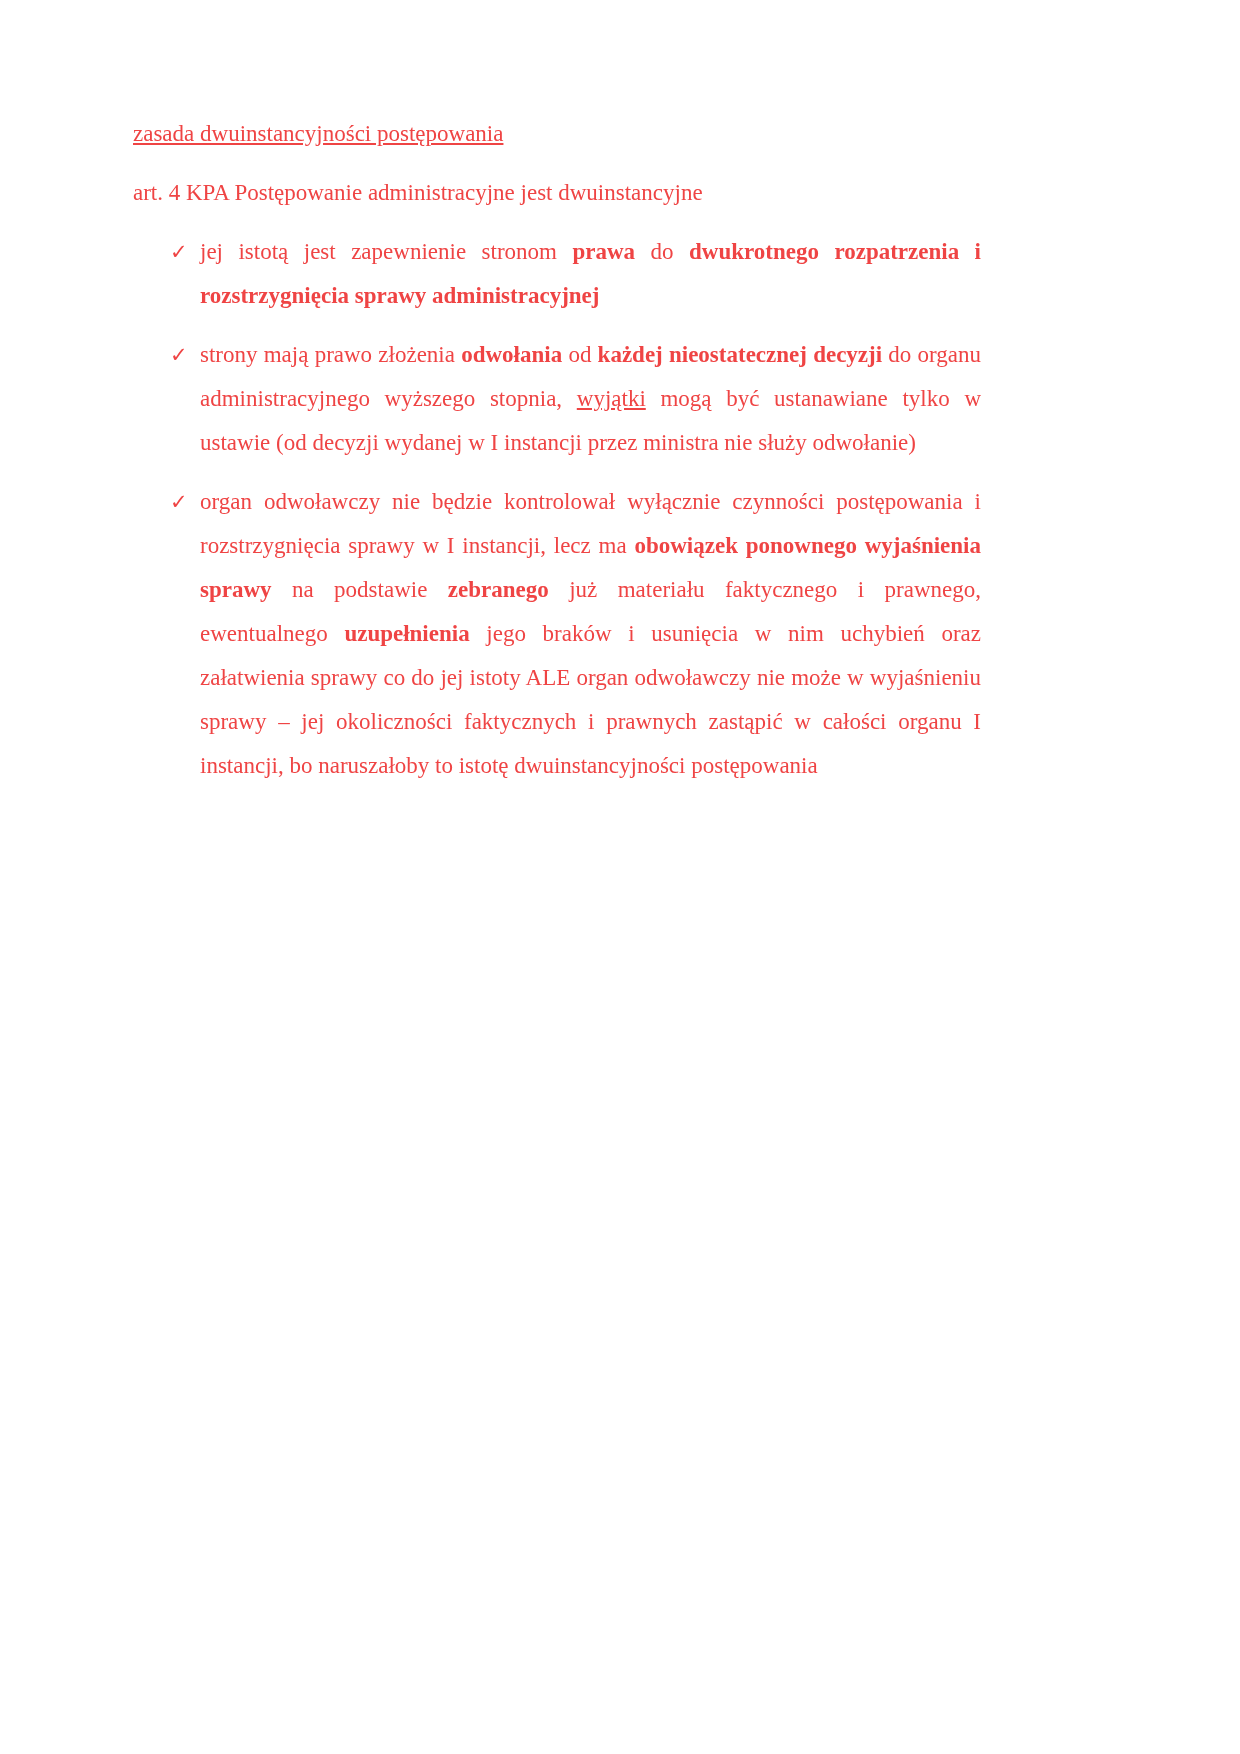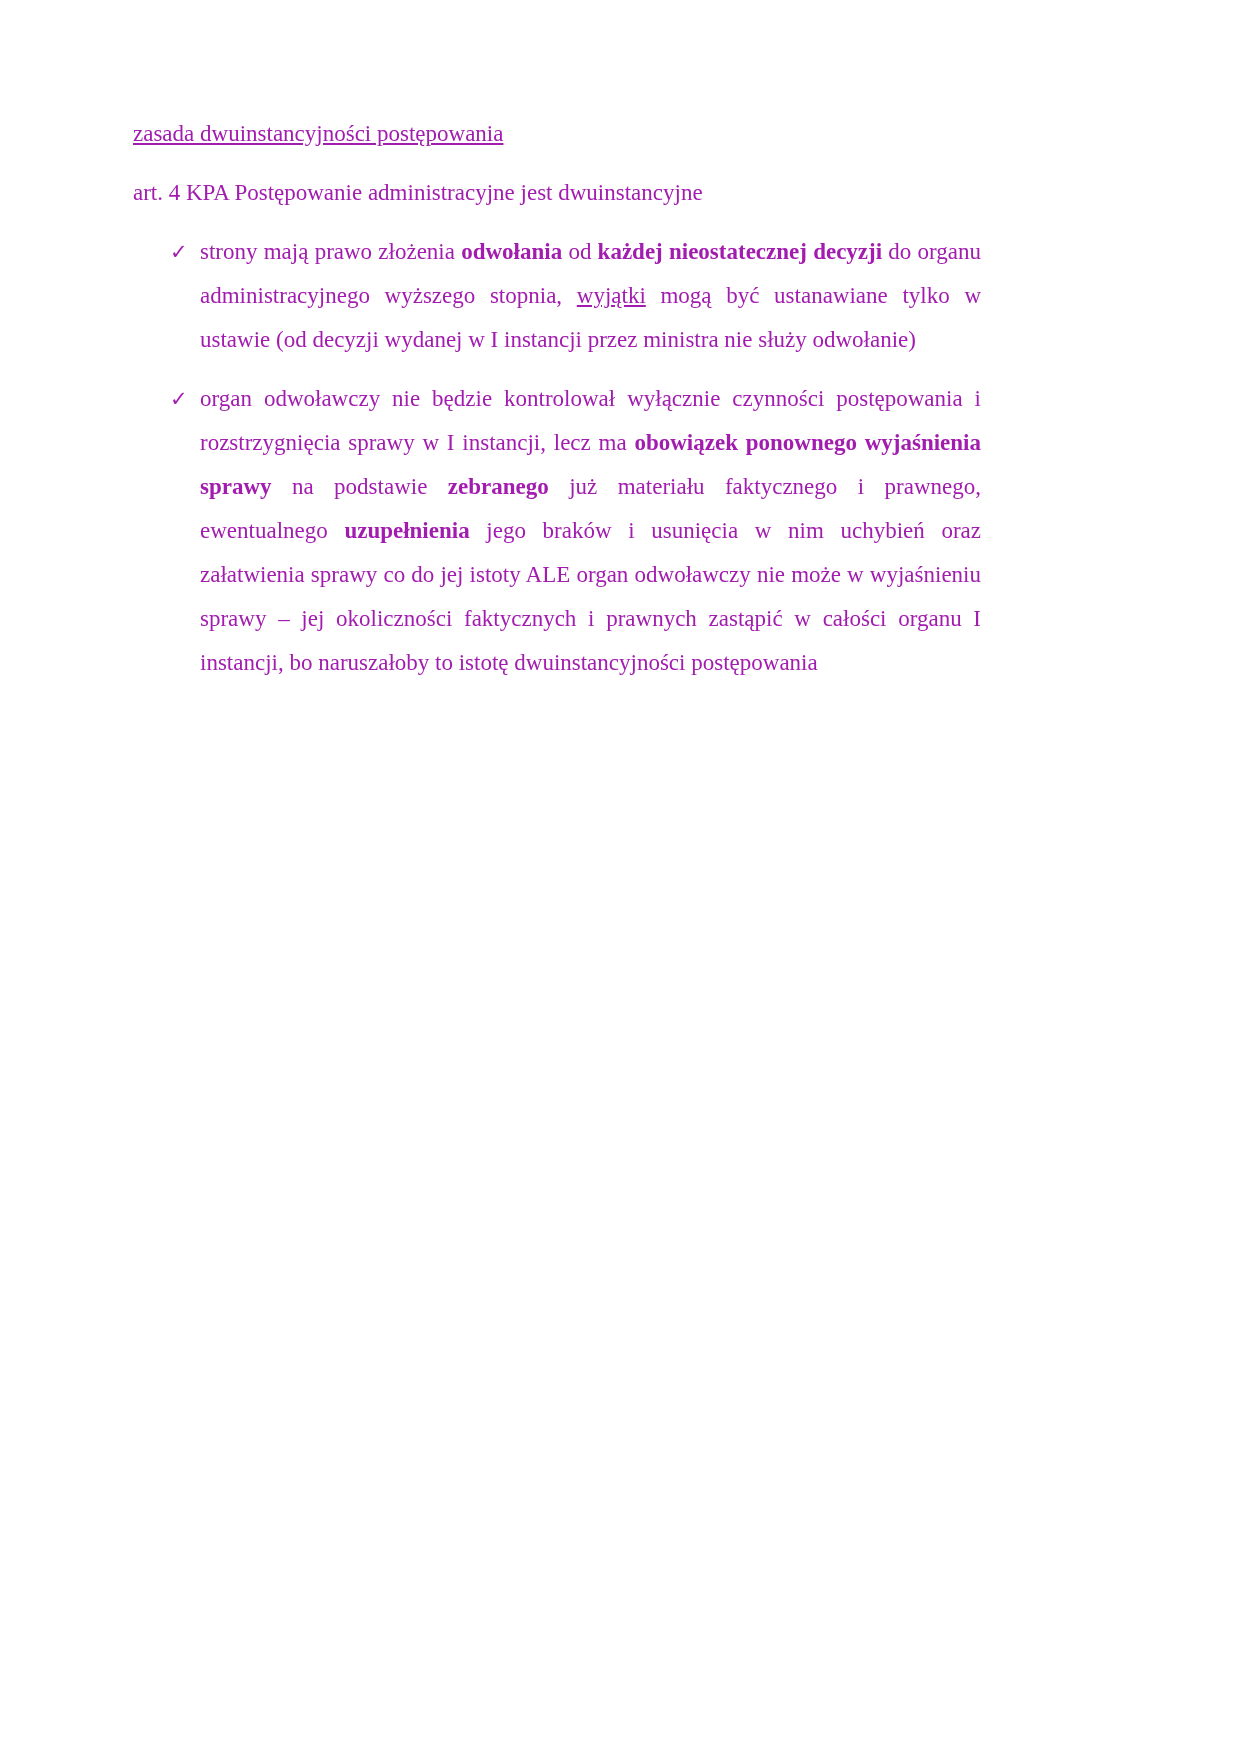--- a/index.html
+++ b/index.html
@@ -20,21 +20,21 @@
     position: absolute;
     left: 133px;
     top: 112px;
     width: 848px;
   }
   .block {
     font-size: 23px;
     line-height: 44px;
     margin: 0 0 15px 0;
     text-align: left;
-    color: #a21caf;
+    color: #ef4444;
   }
   .heading { }
   .paragraph { }
   .bullet {
     text-align: justify;
     padding-left: 67px;
   }
   .marker {
     display: inline-block;
     width: 30px;
@@ -47,16 +47,17 @@
   .seg-italic { }
   .seg-underline { text-decoration: underline; }
 </style>
 </head>
 <body>
 
 <div class="page">
   <div class="content">
       <div class="block heading"><span class=" seg-underline">zasada dwuinstancyjności postępowania</span></div>
       <div class="block paragraph"><span class="">art. 4 KPA  </span><span class=" seg-italic">Postępowanie administracyjne jest dwuinstancyjne</span></div>
+      <div class="block bullet"><span class="marker">✓</span><span class="">jej istotą jest zapewnienie stronom </span><span class=" seg-bold">prawa</span><span class=""> do </span><span class=" seg-bold">dwukrotnego rozpatrzenia i rozstrzygnięcia sprawy administracyjnej</span></div>
       <div class="block bullet"><span class="marker">✓</span><span class="">strony mają prawo złożenia </span><span class=" seg-bold">odwołania</span><span class=""> od </span><span class=" seg-bold">każdej nieostatecznej decyzji</span><span class=""> do organu administracyjnego wyższego stopnia, </span><span class=" seg-underline">wyjątki</span><span class=""> mogą być ustanawiane tylko w ustawie (od decyzji wydanej w I instancji przez ministra nie służy odwołanie)</span></div>
       <div class="block bullet"><span class="marker">✓</span><span class="">organ odwoławczy nie będzie kontrolował wyłącznie czynności postępowania i rozstrzygnięcia sprawy w I instancji, lecz ma </span><span class=" seg-bold">obowiązek ponownego wyjaśnienia sprawy</span><span class=""> na podstawie </span><span class=" seg-bold">zebranego</span><span class=""> już materiału faktycznego i prawnego, ewentualnego </span><span class=" seg-bold">uzupełnienia</span><span class=""> jego braków i usunięcia w nim uchybień oraz załatwienia sprawy co do jej istoty ALE organ odwoławczy nie może w wyjaśnieniu sprawy – jej okoliczności faktycznych i prawnych zastąpić w całości organu I instancji, bo naruszałoby to istotę dwuinstancyjności postępowania</span></div>
     </div>
 </div>
 
 </body></html>

